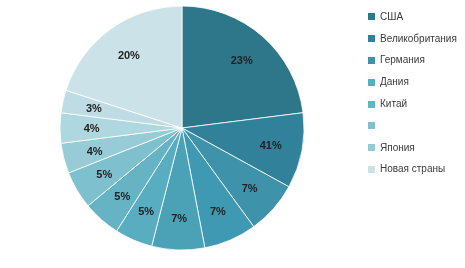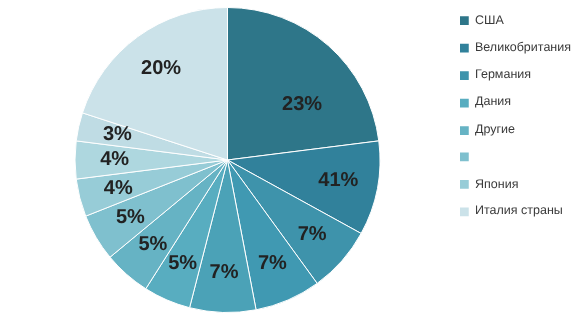--- a/index.html
+++ b/index.html
@@ -25,21 +25,21 @@
     left: 0; top: 0;
     width: 340px;
     height: 268px;
   }
   #pie-svg {
     position: absolute;
     left: 0; top: 0;
   }
   .slice-label {
     position: absolute;
-    font-size: 16px;
+    font-size: 11px;
     font-weight: bold;
     color: #222222;
     white-space: nowrap;
     transform: translate(-50%, -50%);
     letter-spacing: 0px;
   }
   #legend {
     position: absolute;
     left: 368px;
     top: 0px;
@@ -80,21 +80,21 @@
         <path d="M 182 128 L 204.86 247.84 A 122 122 0 0 1 151.66 246.17 Z" fill="#4BA2B7" stroke="#ffffff" stroke-width="0.8"></path>
         <path d="M 182 128 L 151.66 246.17 A 122 122 0 0 1 116.63 231.01 Z" fill="#58ADC0" stroke="#ffffff" stroke-width="0.8"></path>
         <path d="M 182 128 L 116.63 231.01 A 122 122 0 0 1 88.00 205.77 Z" fill="#66B3C4" stroke="#ffffff" stroke-width="0.8"></path>
         <path d="M 182 128 L 88.00 205.77 A 122 122 0 0 1 68.57 172.91 Z" fill="#7FC0CE" stroke="#ffffff" stroke-width="0.8"></path>
         <path d="M 182 128 L 68.57 172.91 A 122 122 0 0 1 60.96 143.29 Z" fill="#97CCD7" stroke="#ffffff" stroke-width="0.8"></path>
         <path d="M 182 128 L 60.96 143.29 A 122 122 0 0 1 60.96 112.71 Z" fill="#AED7DF" stroke="#ffffff" stroke-width="0.8"></path>
         <path d="M 182 128 L 60.96 112.71 A 122 122 0 0 1 65.97 90.30 Z" fill="#BFDCE4" stroke="#ffffff" stroke-width="0.8"></path>
         <path d="M 182 128 L 65.97 90.30 A 122 122 0 0 1 182.00 6.00 Z" fill="#CBE2E9" stroke="#ffffff" stroke-width="0.8"></path>
       </svg>
     <div id="slice-labels">
-        <div class="slice-label" style="left: 241.7px; top: 60.3px; color: rgb(34, 34, 34); margin-top: 24px;">23%</div>
+        <div class="slice-label" style="left: 241.7px; top: 60.3px; color: rgb(34, 34, 34);">23%</div>
         <div class="slice-label" style="left: 270.7px; top: 144.9px; color: rgb(34, 34, 34);">41%</div>
         <div class="slice-label" style="left: 249.7px; top: 187.7px; color: rgb(34, 34, 34);">7%</div>
         <div class="slice-label" style="left: 217.9px; top: 210.9px; color: rgb(34, 34, 34);">7%</div>
         <div class="slice-label" style="left: 179.2px; top: 218.2px; color: rgb(34, 34, 34);">7%</div>
         <div class="slice-label" style="left: 146.1px; top: 210.9px; color: rgb(34, 34, 34);">5%</div>
         <div class="slice-label" style="left: 122.3px; top: 195.7px; color: rgb(34, 34, 34);">5%</div>
         <div class="slice-label" style="left: 104.3px; top: 174px; color: rgb(34, 34, 34);">5%</div>
         <div class="slice-label" style="left: 94.6px; top: 150.5px; color: rgb(34, 34, 34);">4%</div>
         <div class="slice-label" style="left: 91.7px; top: 128px; color: rgb(34, 34, 34);">4%</div>
         <div class="slice-label" style="left: 93.9px; top: 108.3px; color: rgb(34, 34, 34);">3%</div>
@@ -114,28 +114,28 @@
       <div class="legend-row">
         <span class="legend-swatch" style="background: rgb(62, 147, 171);"></span>
         <span class="legend-label">Германия</span>
       </div>
       <div class="legend-row">
         <span class="legend-swatch" style="background: rgb(88, 173, 192);"></span>
         <span class="legend-label">Дания</span>
       </div>
       <div class="legend-row">
         <span class="legend-swatch" style="background: rgb(102, 179, 196);"></span>
-        <span class="legend-label">Другие</span>
+        <span class="legend-label">Китай</span>
       </div>
       <div class="legend-row">
         <span class="legend-swatch" style="background: rgb(127, 192, 206);"></span>
       </div>
       <div class="legend-row">
         <span class="legend-swatch" style="background: rgb(151, 204, 215);"></span>
         <span class="legend-label">Япония</span>
       </div>
       <div class="legend-row">
         <span class="legend-swatch" style="background: rgb(203, 226, 233);"></span>
-        <span class="legend-label">Италия страны</span>
+        <span class="legend-label">Новая страны</span>
       </div>
     </div>
 
 </div>
 
 </body></html>

